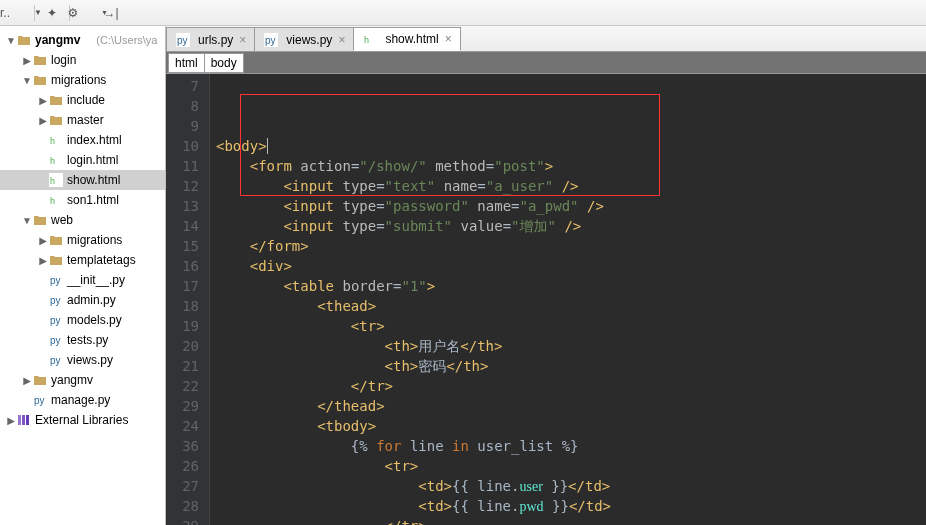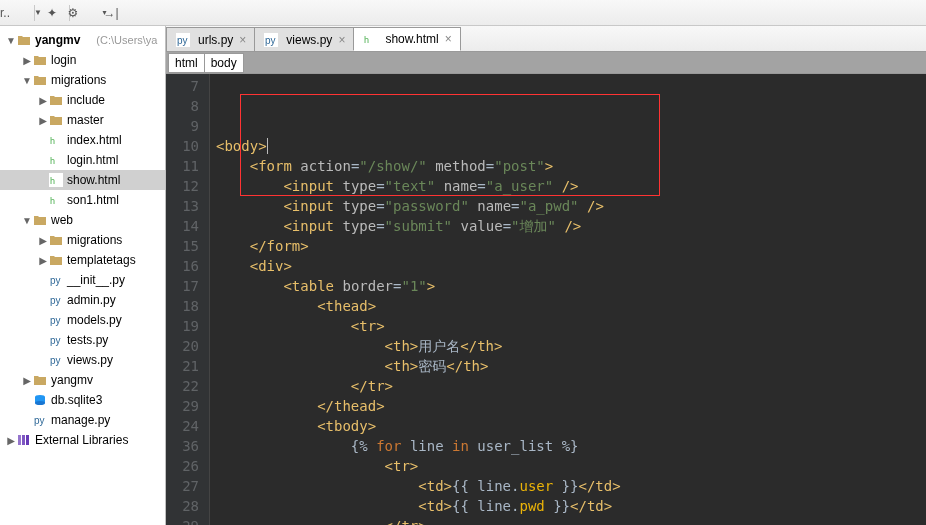--- a/index.html
+++ b/index.html
@@ -14,32 +14,32 @@
 .tree-arrow { width: 10px; text-align: center; color: #666; font-size: 10px; }
 .tree-icon { width: 16px; height: 16px; display: flex; align-items: center; justify-content: center; margin-right: 3px; }
 .tree-label { color: #000; font-size: 12px; }
 .tree-hint { color: #999; font-size: 11px; margin-left: 16px; }
 .folder-icon { fill: #c9a862; }
 .editor-area { flex: 1; display: flex; flex-direction: column; background: #3c3f41; overflow: hidden; }
 .tabs { height: 26px; background: linear-gradient(#f8f8f8,#ececec); border-bottom: 1px solid #999; display: flex; align-items: flex-end; }
 .tab { height: 24px; display: flex; align-items: center; gap: 4px; padding: 0 8px; background: #e0e0e0; border: 1px solid #999; border-bottom: none; margin-right: -1px; cursor: pointer; font-size: 12px; }
 .tab.active { background: #fff; border-bottom: 1px solid #fff; position: relative; z-index: 2; }
 .tab-close { color: #888; font-size: 12px; cursor: pointer; margin-left: 2px; }
-.breadcrumb { height: 22px; background: #a3a3a3; border-bottom: 1px solid #999; display: flex; align-items: center; padding-left: 2px; }
+.breadcrumb { height: 22px; background: #737373; border-bottom: 1px solid #999; display: flex; align-items: center; padding-left: 2px; }
 .crumb { padding: 2px 6px; border: 1px solid #999; font-size: 12px; background: #fff; margin-right: -1px; }
 .code { flex: 1; display: flex; font-family: Consolas, "DejaVu Sans Mono", monospace; font-size: 14px; line-height: 20px; overflow: hidden; }
 .gutter { width: 44px; background: #313335; color: #606366; text-align: right; padding-right: 10px; padding-top: 2px; border-right: 1px solid #444; }
 .code-body { flex: 1; background: #2b2b2b; color: #a9b7c6; padding-top: 2px; padding-left: 6px; position: relative; white-space: pre; }
 .code-line { height: 20px; }
 .t-tag { color: #e8bf6a; }
 .t-attr { color: #bababa; }
 .t-str { color: #6a8759; }
 .t-op { color: #a9b7c6; }
 .t-kw { color: #cc7832; }
-.t-var { color: #eab308; }
+.t-var { color: #5eead4; font-family: Liberation Serif, serif; }
 .t-text { color: #a9b7c6; }
 .highlight-box { position: absolute; border: 1px solid #ff3333; left: 30px; top: 20px; width: 420px; height: 102px; pointer-events: none; }
 .caret { border-left: 1px solid #bbb; animation: blink 1s step-end infinite; }
 @keyframes blink { 50% { border-color: transparent; } }
 </style>
 </head>
 <body>
 
 <div class="toolbar">
   <div class="tb-btn">
@@ -219,31 +219,20 @@
         <span class="tree-label" style="">views.py</span>
       </div>
       <div class="tree-item" style="padding-left: 22px;">
         <span class="tree-arrow">▶</span>
         <span class="tree-icon">
           <svg width="14" height="14" viewBox="0 0 14 14">
             <path class="folder-icon" d="M1 3h4l1 1h7v8H1z"></path>
           </svg>
         </span>
         <span class="tree-label" style="">yangmv</span>
-      </div>
-      <div class="tree-item" style="padding-left: 22px;">
-        <span class="tree-arrow"></span>
-        <span class="tree-icon">
-          <svg width="14" height="14" viewBox="0 0 14 14">
-            <ellipse cx="7" cy="4" rx="5" ry="2" fill="#2196f3"></ellipse>
-            <rect x="2" y="4" width="10" height="6" fill="#2196f3"></rect>
-            <ellipse cx="7" cy="10" rx="5" ry="2" fill="#1976d2"></ellipse>
-          </svg>
-        </span>
-        <span class="tree-label" style="">db.sqlite3</span>
       </div>
       <div class="tree-item" style="padding-left: 22px;">
         <span class="tree-arrow"></span>
         <span class="tree-icon">
           <svg width="14" height="14" viewBox="0 0 14 14">
             <rect width="14" height="14" fill="#fff"></rect>
             <text x="1" y="11" font-size="10" fill="#306998">py</text>
           </svg>
         </span>
         <span class="tree-label" style="">manage.py</span>

